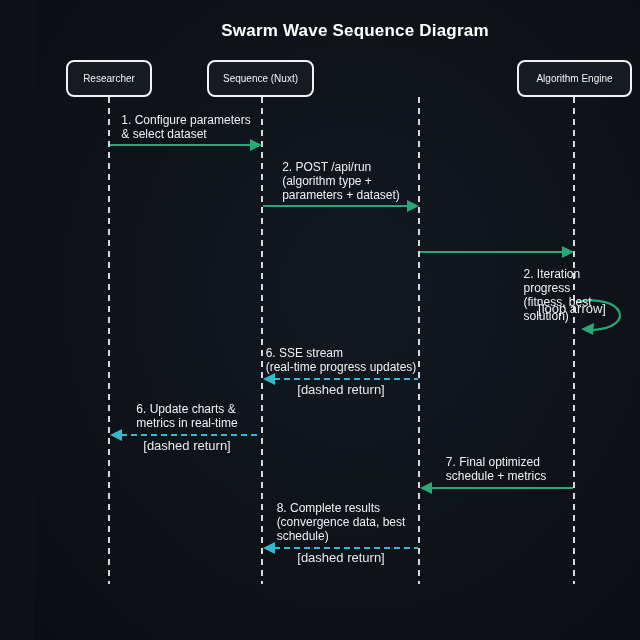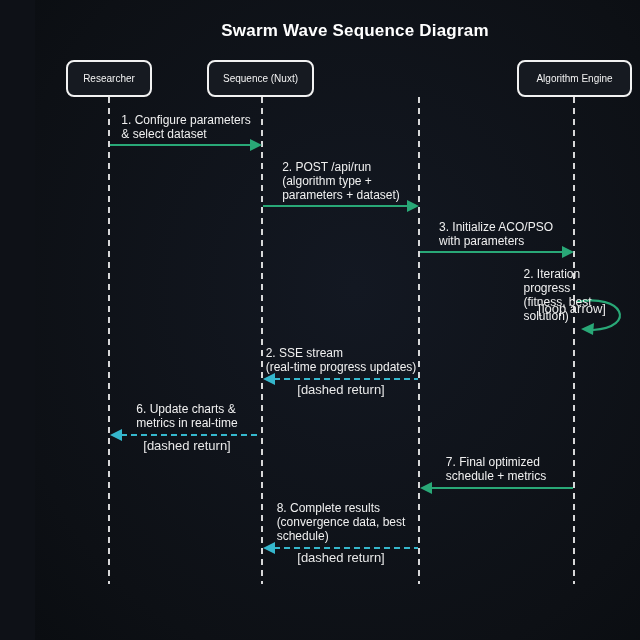--- a/index.html
+++ b/index.html
@@ -82,26 +82,24 @@
   </div>
   <div class="actor" style="left:482px;top:60px;width:111px;">
     <span>Algorithm Engine</span>
   </div>
 
   <div class="msg" style="left:151px;top:113px;">1. Configure parameters
 &amp; select dataset</div>
   <div class="msg" style="left:306px;top:160px;">2. POST /api/run
 (algorithm type +
 parameters + dataset)</div>
-  <div class="msg" style="left:461px;top:220px;">3. Initialize ACO/PSO
-with parameters</div>
   <div class="msg" style="left:539px;top:267px;">2. Iteration progress
 (fitness, best solution)</div>
   <div class="note" style="left:537px;top:303px;">[loop arrow]</div>
-  <div class="msg" style="left:306px;top:346px;">2. SSE stream
+  <div class="msg" style="left:306px;top:346px;">6. SSE stream
 (real-time progress updates)</div>
   <div class="note" style="left:306px;top:384px;">[dashed return]</div>
   <div class="msg" style="left:152px;top:402px;">6. Update charts &amp;
 metrics in real-time</div>
   <div class="note" style="left:152px;top:440px;">[dashed return]</div>
   <div class="msg" style="left:461px;top:455px;">7. Final optimized
 schedule + metrics</div>
   <div class="msg" style="left:306px;top:501px;">8. Complete results
 (convergence data, best
 schedule)</div>

